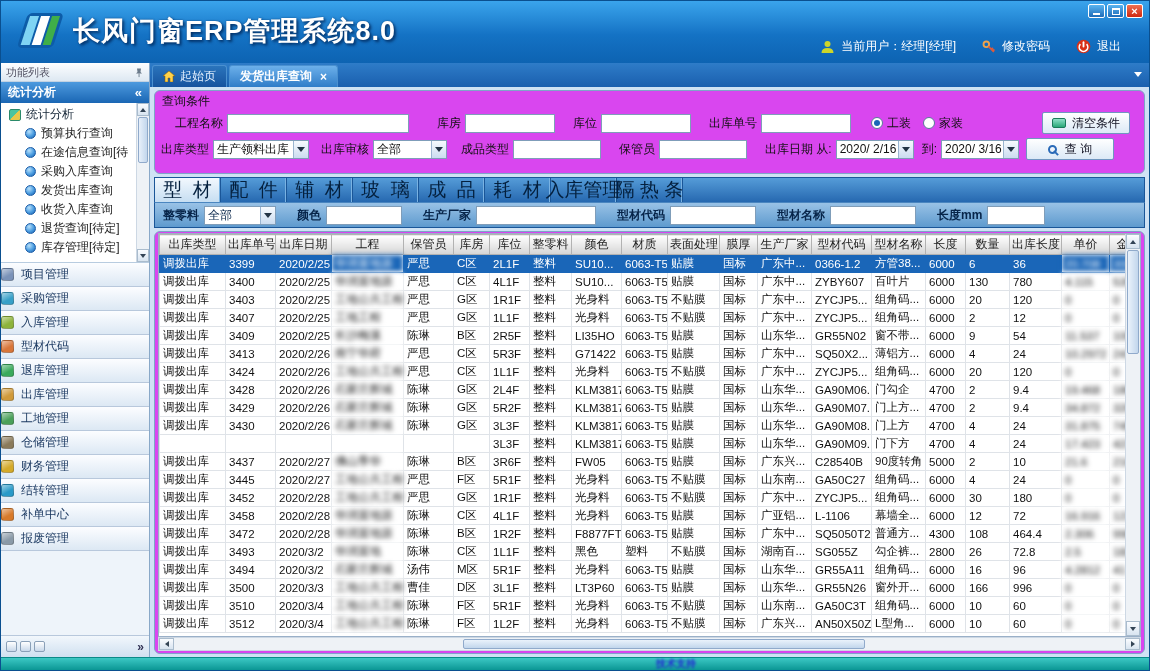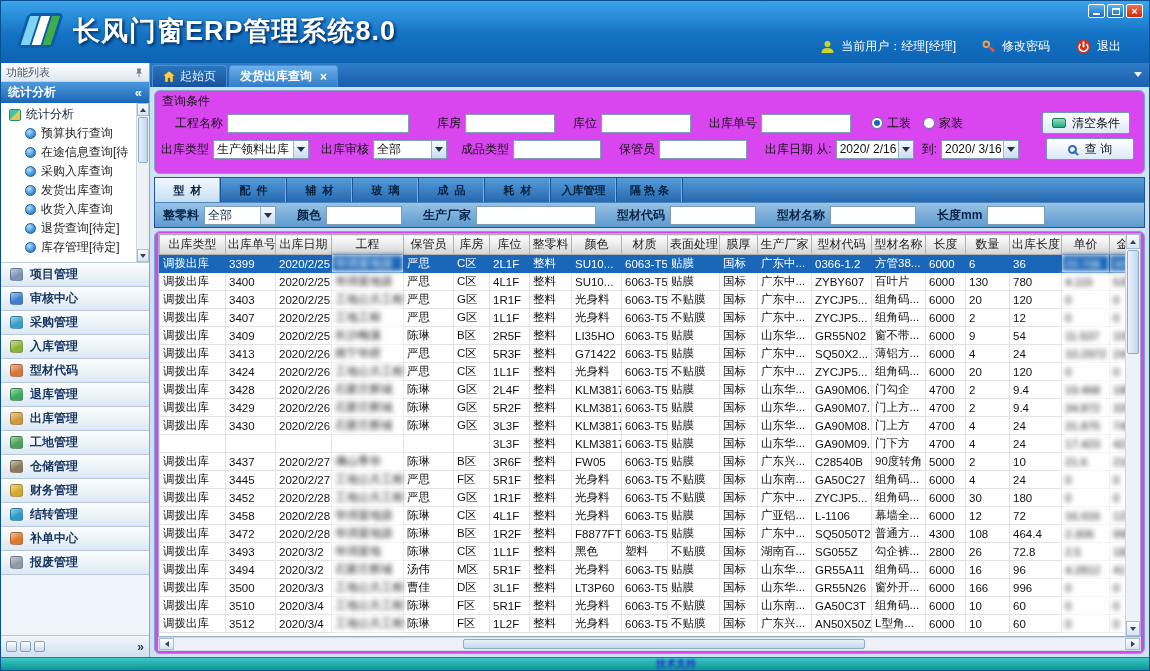--- a/index.html
+++ b/index.html
@@ -34,21 +34,21 @@
   .root-icon{width:12px;height:12px;flex:none;border-radius:2px;background:linear-gradient(135deg,#4ac4a0 50%,#e8c84a 50%);border:1px solid #2a8a6a;}
   .tree-scroll{position:absolute;top:0;right:0;bottom:0;width:13px;background:#eef2f6;border-left:1px solid #cdd8e4;display:flex;flex-direction:column;}
   .ts-btn{height:13px;flex:none;background:linear-gradient(#fafcff,#d8e4f0);border:1px solid #aabccd;display:flex;align-items:center;justify-content:center;}
   .ts-thumb{height:46px;margin:1px;background:linear-gradient(90deg,#e8f0fa,#c2d6ec);border:1px solid #90aacb;border-radius:2px;}
   .ts-spacer{flex:1;}
   .arr-up-s{width:0;height:0;border-left:3px solid transparent;border-right:3px solid transparent;border-bottom:4px solid #345;}
   .arr-dn-s{width:0;height:0;border-left:3px solid transparent;border-right:3px solid transparent;border-top:4px solid #345;}
   .arr-lf-s{width:0;height:0;border-top:3px solid transparent;border-bottom:3px solid transparent;border-right:4px solid #345;}
   .arr-rt-s{width:0;height:0;border-top:3px solid transparent;border-bottom:3px solid transparent;border-left:4px solid #345;}
   .accordion{flex:none;}
-  .acc-item{height:24px;border-bottom:1px solid #b8c8dc;background:linear-gradient(#fcfdff,#dce8f4);display:flex;align-items:center;gap:7px;padding-left:9px;font-size:12px;font-weight:bold;color:#17355e;}
+  .acc-item{height:24px;border-bottom:1px solid #b8c8dc;background:linear-gradient(#fcfdff,#dce8f4);display:flex;align-items:center;gap:7px;font-size:12px;font-weight:normal;color:#17355e;}
   .acc-icon{width:13px;height:13px;flex:none;border-radius:3px;border:1px solid rgba(0,0,0,.22);}
   .sidebar-bottom{margin-top:auto;height:22px;flex:none;background:linear-gradient(#f2f7fc,#cfe0f0);border-top:1px solid #b8c8dc;display:flex;align-items:center;justify-content:space-between;padding:0 5px;}
   .sb-icons{display:flex;gap:3px;}
   .sb-ic{width:11px;height:11px;border-radius:2px;border:1px solid #8aa0b8;background:linear-gradient(#fff,#c8d8ea);}
   .sb-more{font-size:12px;font-weight:bold;color:#335;}
 
   
   .main{flex:1;display:flex;flex-direction:column;min-width:0;}
   .tabbar{height:24px;flex:none;background:linear-gradient(#2e7cc8,#1a5fae);display:flex;align-items:flex-end;padding-left:2px;position:relative;}
   .tab{height:22px;display:flex;align-items:center;gap:5px;padding:0 10px;font-size:12px;color:#e4f1ff;background:linear-gradient(#2a74bc,#16539e);border:1px solid #4a90d0;border-bottom:none;border-radius:3px 3px 0 0;margin-right:2px;}
@@ -74,21 +74,21 @@
   .radio{display:flex;align-items:center;gap:4px;margin-right:12px;}
   .radio-circle{width:12px;height:12px;border-radius:50%;border:1px solid #5a7a9a;background:#fff;display:flex;align-items:center;justify-content:center;}
   .radio-circle.checked::after{content:'';width:6px;height:6px;border-radius:50%;background:#1a66b8;}
   .btn{height:22px;width:88px;flex:none;border:1px solid #7096c0;border-radius:2px;background:linear-gradient(#ffffff,#dce9f6);font-size:12px;color:#112;display:flex;align-items:center;justify-content:center;gap:6px;}
   .eraser-ic{width:14px;height:10px;background:linear-gradient(#8fe0c8,#2aa878);border:1px solid #1a7a5a;border-radius:2px;}
   .mag-ic{width:9px;height:9px;border:2px solid #2a6ab8;border-radius:50%;position:relative;margin-right:2px;}
   .mag-ic::after{content:'';position:absolute;width:6px;height:2px;background:#2a6ab8;transform:rotate(45deg);right:-4px;bottom:-2px;}
 
   
   .mat-tabs{height:25px;flex:none;margin-top:3px;background:linear-gradient(#559cd8,#2668b0);border:1px solid #1a5698;border-bottom:none;display:flex;align-items:stretch;}
-  .mat-tab{width:66px;display:flex;align-items:center;justify-content:center;font-size:11px;font-weight:bold;color:#04203e;border-right:1px solid #1a5698;box-shadow:inset -1px 0 0 #79b2e2;white-space:pre;}
+  .mat-tab{width:66px;display:flex;align-items:center;justify-content:center;font-size:19px;font-weight:normal;color:#04203e;border-right:1px solid #1a5698;box-shadow:inset -1px 0 0 #79b2e2;white-space:pre;}
   .mat-tab.active{background:linear-gradient(#f2f8fe,#c6def2);}
   .mat-filter{height:26px;flex:none;background:linear-gradient(#99c2e6,#5e9ace);border:1px solid #1a5698;border-top:1px solid #4a86c0;display:flex;align-items:center;font-size:12px;font-weight:bold;color:#07254a;padding:0 8px;gap:5px;white-space:nowrap;}
 
   
   .results-group{margin-top:3px;flex:1;min-height:0;display:flex;flex-direction:column;overflow:hidden;}
   .grid-wrap{flex:1;min-height:0;display:flex;margin:1px 3px 0 3px;border:1px solid #9ab0c8;background:#fff;}
   .table-viewport{flex:1;overflow:hidden;position:relative;}
   table{border-collapse:collapse;table-layout:fixed;width:988px;}
   th{height:20px;background:linear-gradient(#ffffff,#d5d5d5);border:1px solid #b2b2b2;font-size:12px;font-weight:normal;color:#222;padding:0 2px;white-space:nowrap;overflow:hidden;text-align:center;}
   td{height:18px;border:1px solid #dfe3e8;font-size:11.5px;color:#111;padding:0 3px;white-space:nowrap;overflow:hidden;background:#fff;}
@@ -215,24 +215,20 @@
               <span class="arr-dn-s"></span>
             </div>
         </div>
       </div>
       <div class="accordion">
           <div class="acc-item">
             <span class="acc-icon" style="background: linear-gradient(150deg, rgba(255, 255, 255, 0.55), rgba(255, 255, 255, 0) 60%), rgb(122, 146, 184);"></span>
             <span>项目管理</span>
           </div>
           <div class="acc-item">
-            <span class="acc-icon" style="background: linear-gradient(150deg, rgba(255, 255, 255, 0.55), rgba(255, 255, 255, 0) 60%), rgb(63, 127, 208);"></span>
-            <span>审核中心</span>
-          </div>
-          <div class="acc-item">
             <span class="acc-icon" style="background: linear-gradient(150deg, rgba(255, 255, 255, 0.55), rgba(255, 255, 255, 0) 60%), rgb(55, 160, 200);"></span>
             <span>采购管理</span>
           </div>
           <div class="acc-item">
             <span class="acc-icon" style="background: linear-gradient(150deg, rgba(255, 255, 255, 0.55), rgba(255, 255, 255, 0) 60%), rgb(141, 179, 58);"></span>
             <span>入库管理</span>
           </div>
           <div class="acc-item">
             <span class="acc-icon" style="background: linear-gradient(150deg, rgba(255, 255, 255, 0.55), rgba(255, 255, 255, 0) 60%), rgb(216, 118, 58);"></span>
             <span>型材代码</span>
@@ -347,21 +343,21 @@
                   <span class="arr-down"></span>
                 </span>
             </div>
             <span class="qlabel" style="margin-left:8px">到:</span>
             <div class="combo" style="width:78px">
               <span class="val">2020/ 3/16</span>
               <span class="arrow-btn">
                   <span class="arr-down"></span>
                 </span>
             </div>
-            <button class="btn" style="margin-left:auto;margin-right:4px">
+            <button class="btn" style="margin-left:auto;margin-right:24px">
               <span class="mag-ic"></span>
               <span>查 询</span>
             </button>
           </div>
         </div>
 
         <div class="mat-tabs">
             <div class="mat-tab active">型  材</div>
             <div class="mat-tab">配  件</div>
             <div class="mat-tab">辅  材</div>

